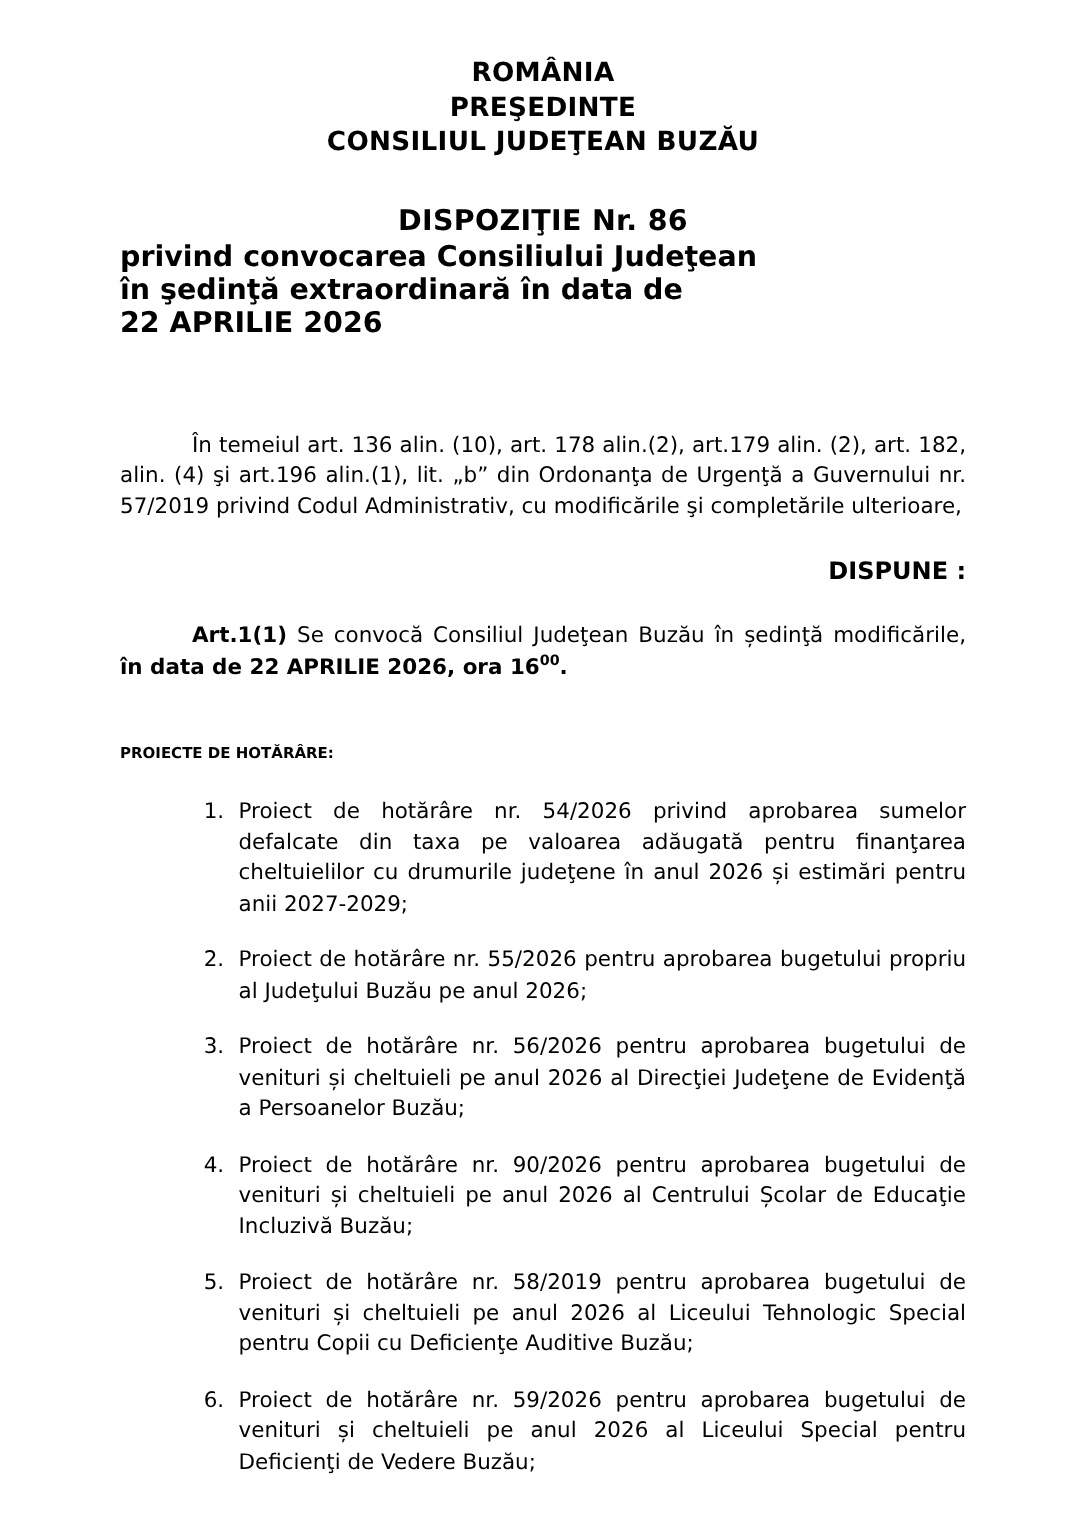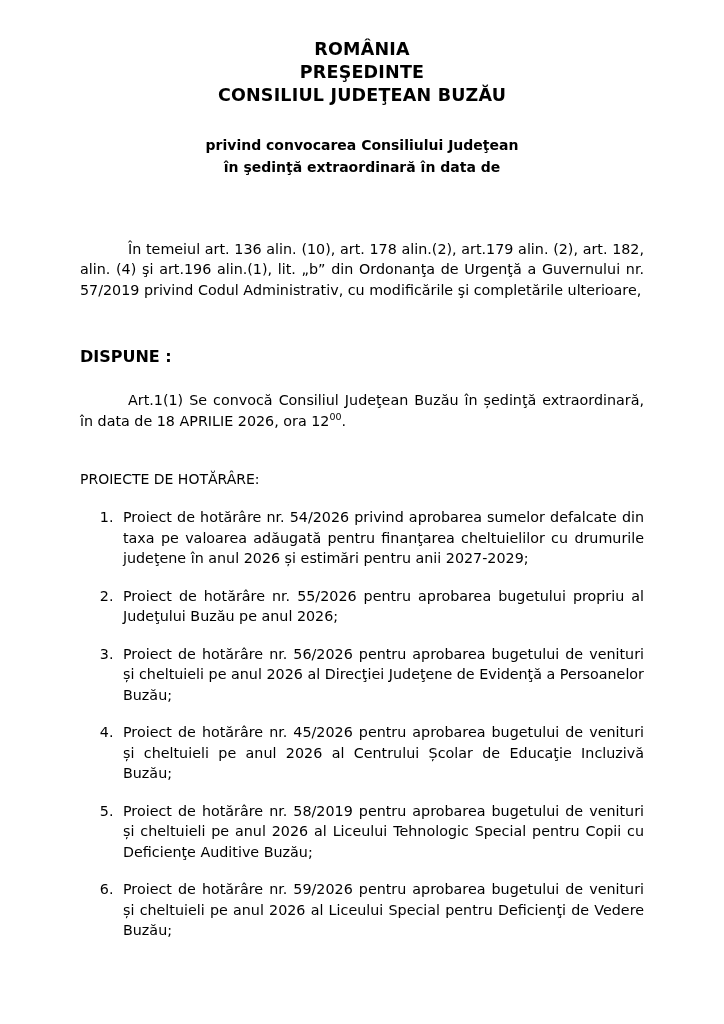--- a/index.html
+++ b/index.html
@@ -35,118 +35,119 @@
   .spacer-a { height: 27px; }
 
   .disp-title {
     text-align: center;
     font-weight: bold;
     font-size: 19px;
     line-height: 26px;
     letter-spacing: 0.2px;
   }
   .disp-sub {
-    text-align: center;
     font-weight: bold;
-    font-size: 14px;
+    font-size: 19px;
     line-height: 22px;
   }
 
   .spacer-b { height: 40px; }
 
   .para {
     text-align: justify;
     font-size: 14.3px;
     line-height: 20.5px;
     margin: 0;
   }
   .para .ind { display: inline-block; width: 48px; }
   .para .ind-lg { display: inline-block; width: 62px; }
 
   .spacer-c { height: 22px; }
 
   .dispune {
-    text-align: left;
+    text-align: right;
     font-weight: bold;
     font-size: 16px;
     line-height: 22px;
-    margin-top: 24px;
   }
 
   .spacer-d { height: 22px; }
   .spacer-e { height: 18px; }
   .spacer-f { height: 20px; }
 
-  b.t { font-weight: normal; }
+  b.t { font-weight: bold; }
   sup { font-size: 9.5px; vertical-align: super; line-height: 0; }
 
   .section-title {
-    font-weight: normal;
-    font-size: 14px;
+    font-weight: bold;
+    font-size: 10px;
     line-height: 20px;
     margin: 0;
   }
 
   ol.agenda {
     margin: 0;
     padding: 0 0 0 38px;
     list-style-position: outside;
   }
   ol.agenda > li {
     font-size: 14.3px;
     line-height: 20.5px;
     text-align: justify;
     margin-bottom: 17px;
     padding-left: 5px;
+    margin-left: 36px;
   }
   ol.agenda > li:last-child { margin-bottom: 0; }
 </style>
 </head>
 <body>
 
 <div class="page">
 
   <div class="spacer-top"></div>
 
   <div>
     <div class="hdr">ROMÂNIA</div>
     <div class="hdr">PREŞEDINTE</div>
     <div class="hdr">CONSILIUL JUDEŢEAN BUZĂU</div>
   </div>
 
   <div class="spacer-a"></div>
 
   <div>
+    <div class="disp-title">DISPOZIŢIE  Nr. 86</div>
     <div class="disp-sub">privind convocarea Consiliului Judeţean</div>
     <div class="disp-sub">în şedinţă extraordinară în data de</div>
+    <div class="disp-sub">22 APRILIE 2026</div>
   </div>
 
   <div class="spacer-b"></div>
 
   <p class="para"><span class="ind"></span><br><span class="ind"></span><span>În temeiul art. 136 alin. (10), art. 178 alin.(2), art.179 alin. (2), art. 182, alin. (4) şi art.196 alin.(1), lit. „b”  din Ordonanţa de Urgenţă a Guvernului nr. 57/2019 privind Codul Administrativ, cu modificările şi completările ulterioare,</span></p>
 
   <div class="spacer-c"></div>
 
   <div class="dispune">DISPUNE :</div>
 
   <div class="spacer-d"></div>
 
-  <p class="para"><span class="ind"></span><b class="t">Art.1(1)</b><span> Se convocă Consiliul Judeţean Buzău în ședinţă extraordinară, </span><b class="t">în data de 18 APRILIE 2026, ora 12</b><b class="t"><sup>00</sup></b><b class="t">.</b></p>
+  <p class="para"><span class="ind"></span><b class="t">Art.1(1)</b><span> Se convocă Consiliul Judeţean Buzău în ședinţă modificările, </span><b class="t">în data de 22 APRILIE 2026, ora 16</b><b class="t"><sup>00</sup></b><b class="t">.</b></p>
 
   <div class="spacer-e"></div>
 
 
   <div class="spacer-f"></div>
 
   <p class="section-title">PROIECTE DE HOTĂRÂRE:</p>
 
   <div style="height:18px"></div>
 
   <ol class="agenda">
     <li>Proiect de hotărâre nr. 54/2026 privind aprobarea sumelor defalcate din taxa pe valoarea adăugată pentru finanţarea cheltuielilor cu drumurile judeţene în anul 2026 și estimări pentru anii 2027-2029;</li>
     <li>Proiect de hotărâre nr. 55/2026 pentru aprobarea bugetului propriu al Judeţului Buzău pe anul 2026;</li>
     <li>Proiect de hotărâre nr. 56/2026 pentru aprobarea bugetului de venituri și cheltuieli pe anul 2026 al Direcţiei Judeţene de Evidenţă a Persoanelor Buzău;</li>
-    <li>Proiect de hotărâre nr. 45/2026 pentru aprobarea bugetului de venituri și cheltuieli pe anul 2026 al Centrului Școlar de Educaţie Incluzivă Buzău;</li>
+    <li>Proiect de hotărâre nr. 90/2026 pentru aprobarea bugetului de venituri și cheltuieli pe anul 2026 al Centrului Școlar de Educaţie Incluzivă Buzău;</li>
     <li>Proiect de hotărâre nr. 58/2019 pentru aprobarea bugetului de venituri și cheltuieli pe anul 2026 al Liceului Tehnologic Special pentru Copii cu Deficienţe Auditive Buzău;</li>
     <li>Proiect de hotărâre nr. 59/2026 pentru aprobarea bugetului de venituri și cheltuieli pe anul 2026 al Liceului Special pentru Deficienţi de Vedere Buzău;</li>
   </ol>
 
 </div>
 
 </body></html>

